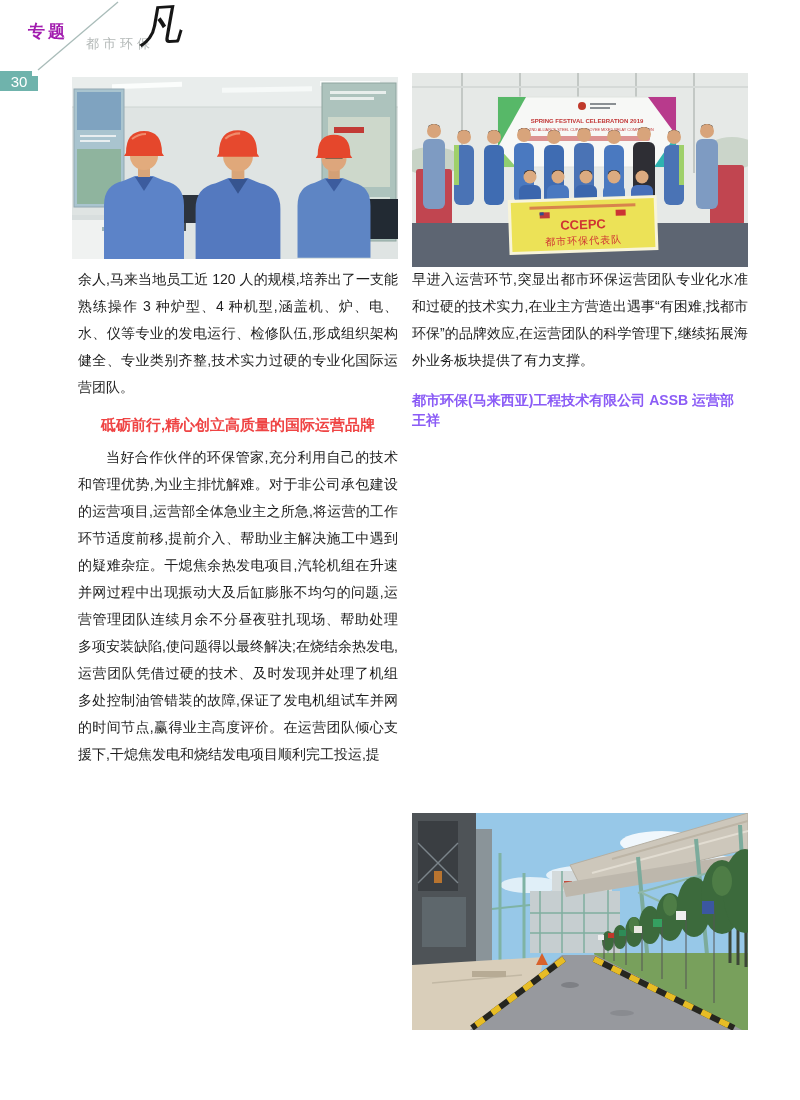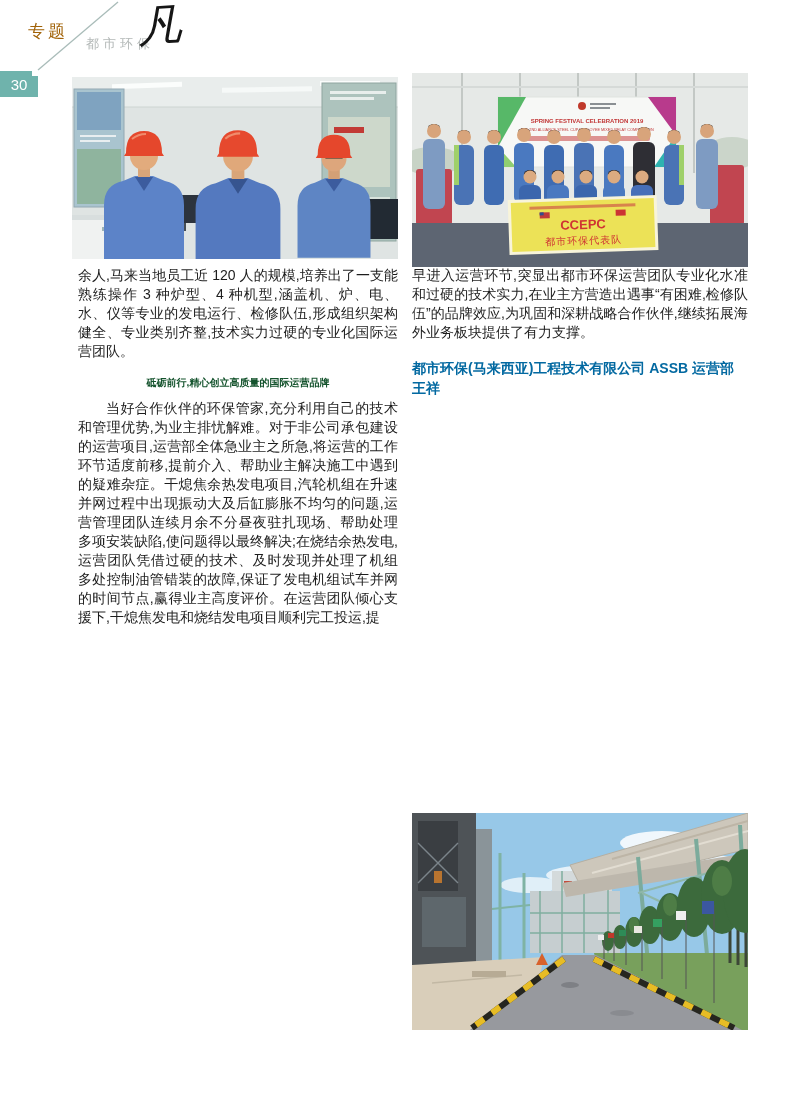--- a/index.html
+++ b/index.html
@@ -1,44 +1,44 @@
 <!DOCTYPE html>
 <html><head>
 <meta charset="utf-8">
 <style>
   html,body{margin:0;padding:0;background:#ffffff;}
   .page{position:relative;width:800px;height:1100px;background:#fff;overflow:hidden;
         font-family:"Liberation Sans","DejaVu Serif",serif;}
   
   .section-label{position:absolute;left:28px;top:20px;font-family:"Liberation Sans",sans-serif;
-        font-weight:normal;font-size:17px;letter-spacing:3px;color:#a16207;}
+        font-weight:bold;font-size:17px;letter-spacing:3px;color:#a21caf;}
   .brand{position:absolute;left:86px;top:35px;font-size:13px;letter-spacing:4px;color:#b3b8b7;}
   .logo-glyph{position:absolute;left:137px;top:4px;font-size:44px;line-height:1;color:#161616;
         font-family:"DejaVu Serif",serif;font-style:italic;transform:rotate(-4deg);}
   .diag-line{position:absolute;left:30px;top:0px;}
-  .page-num{position:absolute;left:0;top:71px;width:38px;height:26px;background:#6fb3ac;
+  .page-num{position:absolute;left:0;top:71px;width:38px;height:20px;background:#6fb3ac;
         color:#fff;font-family:"Liberation Sans",sans-serif;font-size:15px;
         display:flex;align-items:center;justify-content:center;}
   .page-num .notch{position:absolute;right:0px;top:-1px;width:6px;height:6px;background:#fff;}
   
   .photo{position:absolute;}
   .photo svg{display:block;}
   .photo-control-room{left:72px;top:77px;}
   .photo-group{left:412px;top:73px;}
   .photo-road{left:412px;top:813px;}
   
   .col{position:absolute;top:266px;color:#1d1d1d;}
   .col-left{left:78px;width:320px;}
   .col-right{left:412px;width:336px;}
-  .col p{margin:0;font-size:14px;line-height:19px;text-align:justify;}
+  .col p{margin:0;font-size:14px;line-height:27px;text-align:justify;}
   .col p.indent{text-indent:2em;}
-  .heading{font-family:"Liberation Sans",sans-serif;font-weight:bold;font-size:10px;
-        color:#14532d;text-align:center;margin:15px 0 9px 0;}
+  .heading{font-family:"Liberation Sans",sans-serif;font-weight:bold;font-size:15px;
+        color:#ef4444;text-align:center;margin:15px 0 9px 0;}
   .byline{font-family:"Liberation Sans",sans-serif;font-weight:bold;font-size:14px;
-        line-height:20px;color:#0369a1;margin-top:16px;}
+        line-height:20px;color:#8b5cf6;margin-top:16px;}
 </style>
 </head>
 <body>
 
 <div class="page">
 
   <div class="section-label">专题</div>
   <svg class="diag-line" width="92" height="74">
     <line x1="8" y1="70" x2="88" y2="2" stroke="#a9bcb9" stroke-width="1.3"></line>
   </svg>
@@ -242,21 +242,21 @@
     </svg>
   </div>
 
   <div class="col col-left">
     <p>余人,马来当地员工近 120 人的规模,培养出了一支能熟练操作 3 种炉型、4 种机型,涵盖机、炉、电、水、仪等专业的发电运行、检修队伍,形成组织架构健全、专业类别齐整,技术实力过硬的专业化国际运营团队。</p>
     <div class="heading">砥砺前行,精心创立高质量的国际运营品牌</div>
     <p class="indent">当好合作伙伴的环保管家,充分利用自己的技术和管理优势,为业主排忧解难。对于非公司承包建设的运营项目,运营部全体急业主之所急,将运营的工作环节适度前移,提前介入、帮助业主解决施工中遇到的疑难杂症。干熄焦余热发电项目,汽轮机组在升速并网过程中出现振动大及后缸膨胀不均匀的问题,运营管理团队连续月余不分昼夜驻扎现场、帮助处理多项安装缺陷,使问题得以最终解决;在烧结余热发电,运营团队凭借过硬的技术、及时发现并处理了机组多处控制油管错装的故障,保证了发电机组试车并网的时间节点,赢得业主高度评价。在运营团队倾心支援下,干熄焦发电和烧结发电项目顺利完工投运,提</p>
   </div>
 
   <div class="col col-right">
-    <p>早进入运营环节,突显出都市环保运营团队专业化水准和过硬的技术实力,在业主方营造出遇事“有困难,检修队伍”的品牌效应,为巩固和深耕战略合作伙伴,继续拓展海外业务板块提供了有力支撑。</p>
+    <p>早进入运营环节,突显出都市环保运营团队专业化水准和过硬的技术实力,在业主方营造出遇事“有困难,找都市环保”的品牌效应,在运营团队的科学管理下,继续拓展海外业务板块提供了有力支撑。</p>
     <div class="byline">都市环保(马来西亚)工程技术有限公司 ASSB 运营部 王祥</div>
   </div>
 
   <div class="photo photo-road">
     <svg width="336" height="217" viewBox="0 0 336 217">
       <rect width="336" height="217" fill="#97c8e8"></rect>
       <ellipse cx="250" cy="30" rx="42" ry="12" fill="#ffffff" opacity="0.85"></ellipse>
       <ellipse cx="300" cy="52" rx="30" ry="10" fill="#ffffff" opacity="0.8"></ellipse>
       <ellipse cx="180" cy="62" rx="46" ry="10" fill="#ffffff" opacity="0.75"></ellipse>
       <ellipse cx="118" cy="72" rx="30" ry="8" fill="#ffffff" opacity="0.7"></ellipse>

